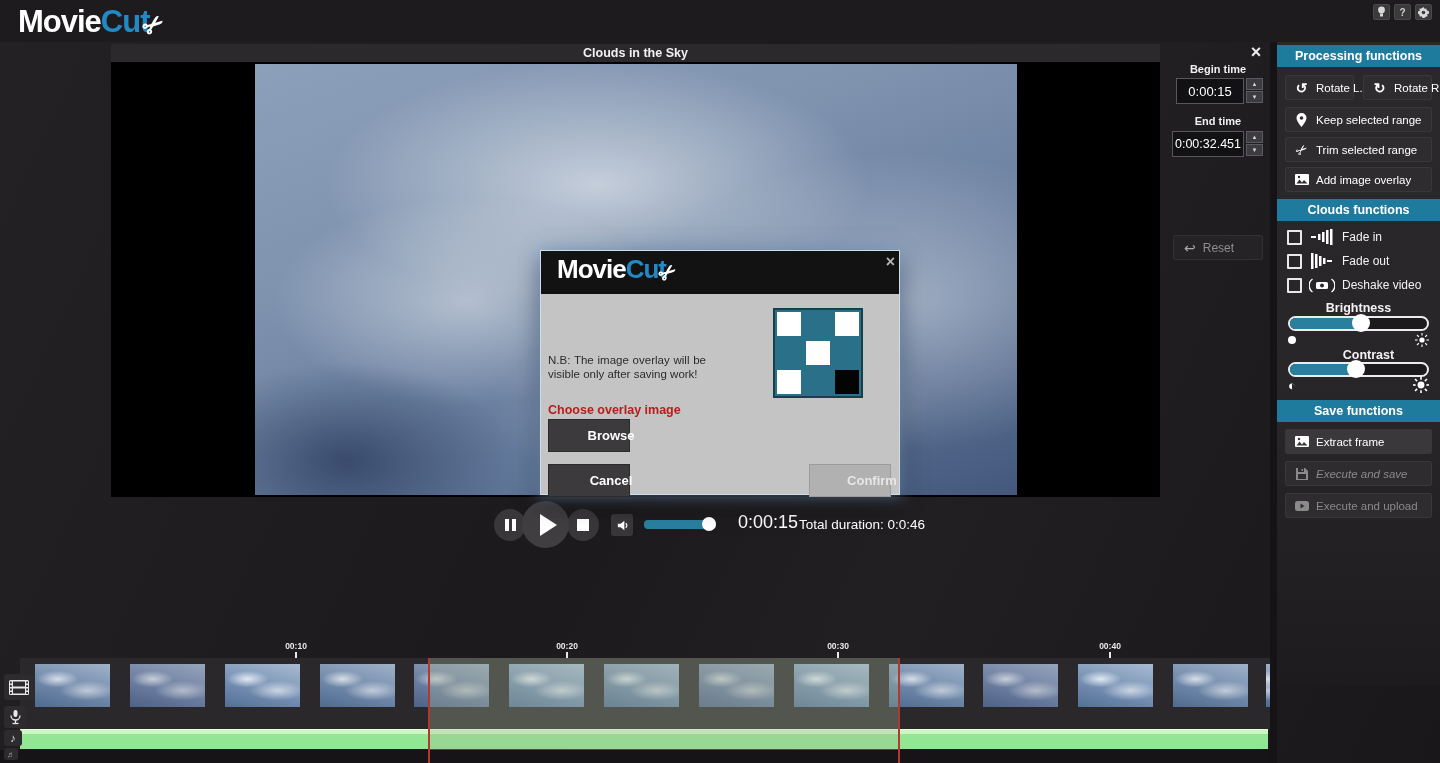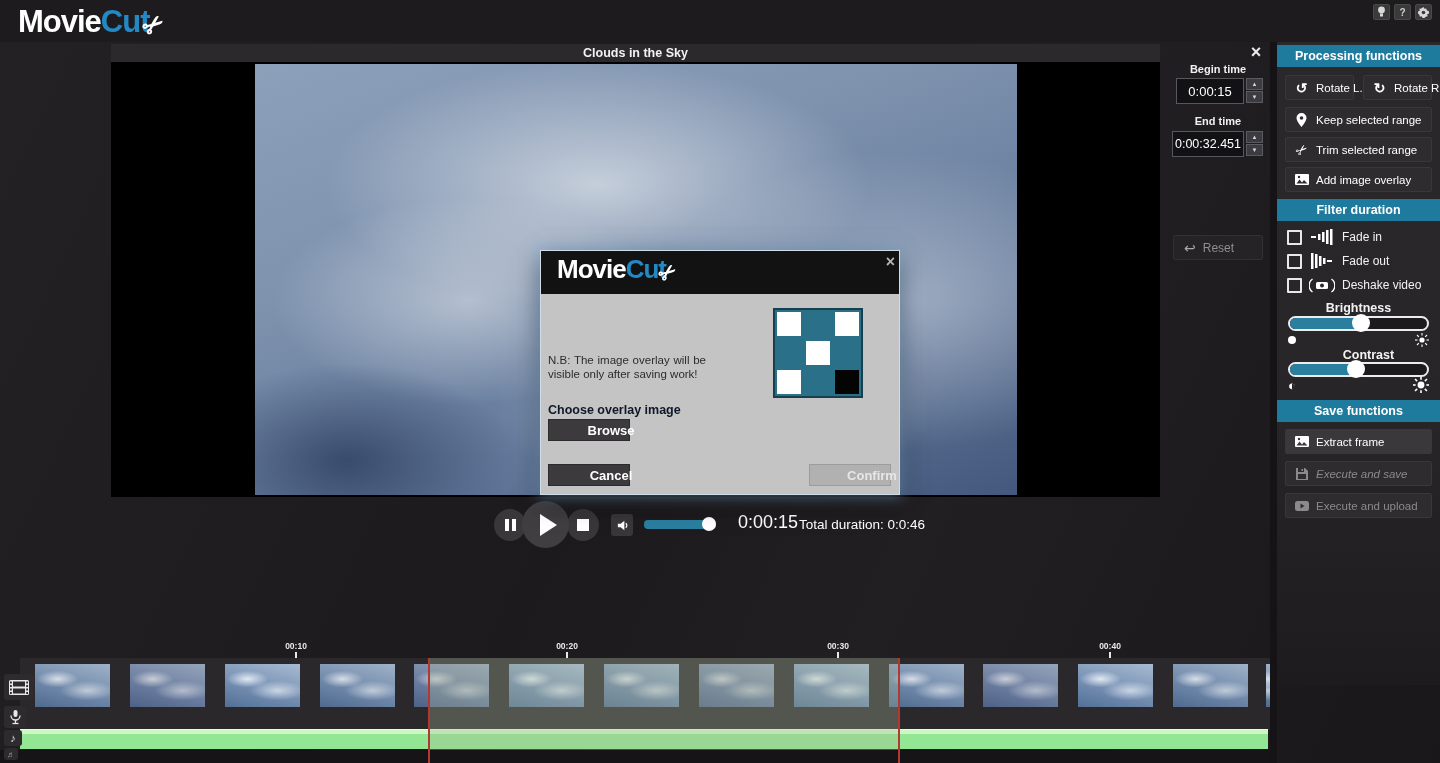--- a/index.html
+++ b/index.html
@@ -128,22 +128,22 @@
   #modal-head .logo { left:16px; top:3px; font-size:26px; }
   #modal-head .scis { font-size:21px; }
   #modal-close { position:absolute; right:4px; top:2px; color:#b4b4b4; font-size:16px; font-weight:700; cursor:pointer; }
   #modal-msg { position:absolute; left:7px; top:73px; width:158px; color:#111; font-size:12.5px; font-weight:700; text-align:justify; line-height:1.15; }
   #modal-note { position:absolute; left:7px; top:103px; width:158px; color:#2c2c2c; font-size:11.5px; text-align:justify; line-height:1.2; }
   #pos-grid { position:absolute; left:232px; top:57px; width:90px; height:90px; background:#2a7088; border:2px solid #17404f;
               display:grid; grid-template-columns:repeat(3,1fr); grid-template-rows:repeat(3,1fr); }
   .pcell { display:flex; align-items:center; justify-content:center; cursor:pointer; }
   .pcell i { display:block; width:24px; height:24px; }
   .pcell.w i { background:#fff; } .pcell.k i { background:#040404; }
-  #modal-choose { position:absolute; left:7px; top:152px; color:#0f172a; font-size:12.5px; font-weight:700; }
-  .mbtn { position:absolute; width:82px; height:22px; border:1px solid #2b2b2b; background:#3d3a3d; color:#fff; font-size:13px; font-weight:700;
+  #modal-choose { position:absolute; left:7px; top:152px; color:#b91c1c; font-size:12.5px; font-weight:700; }
+  .mbtn { position:absolute; width:82px; height:33px; border:1px solid #2b2b2b; background:#3d3a3d; color:#fff; font-size:13px; font-weight:700;
           display:flex; align-items:center; justify-content:center; cursor:pointer;padding-left:44px; }
   #m-browse { left:7px; top:168px; }
   #m-cancel { left:7px; top:213px; }
   #m-confirm { left:268px; top:213px; background:#b1b1b1; border:1px solid #9c9c9c; color:#e7e7e7; }
 
   svg { display:block; }
 </style>
 </head>
 <body>
 
@@ -252,21 +252,21 @@
       <span class="ic">
         <svg width="14" height="11" viewBox="0 0 14 11">
             <rect x="0" y="0" width="14" height="11" rx="1" fill="#fff"></rect>
             <path d="M1.5 9.5l3-4 2.5 3 2-2.5 3.5 3.5z" fill="#2f2c2f"></path>
             <circle cx="4" cy="3" r="1.2" fill="#2f2c2f"></circle>
           </svg>
       </span>
       <span>Add image overlay</span>
     </div>
 
-    <div class="shead" id="h-filter">Filter duration</div>
+    <div class="shead" id="h-filter">Clouds functions</div>
     <div class="fr" id="f-in">
       <span class="cb"></span>
       <span class="ficon">
         <svg width="22" height="16" viewBox="0 0 22 16">
             <rect x="0" y="7" width="5" height="2" fill="#fff"></rect>
             <rect x="7" y="5" width="2.5" height="6" fill="#fff"></rect>
             <rect x="11" y="3" width="2.5" height="10" fill="#fff"></rect>
             <rect x="15" y="1" width="2.5" height="14" fill="#fff"></rect>
             <rect x="19" y="0" width="2.5" height="16" fill="#fff"></rect>
           </svg>

